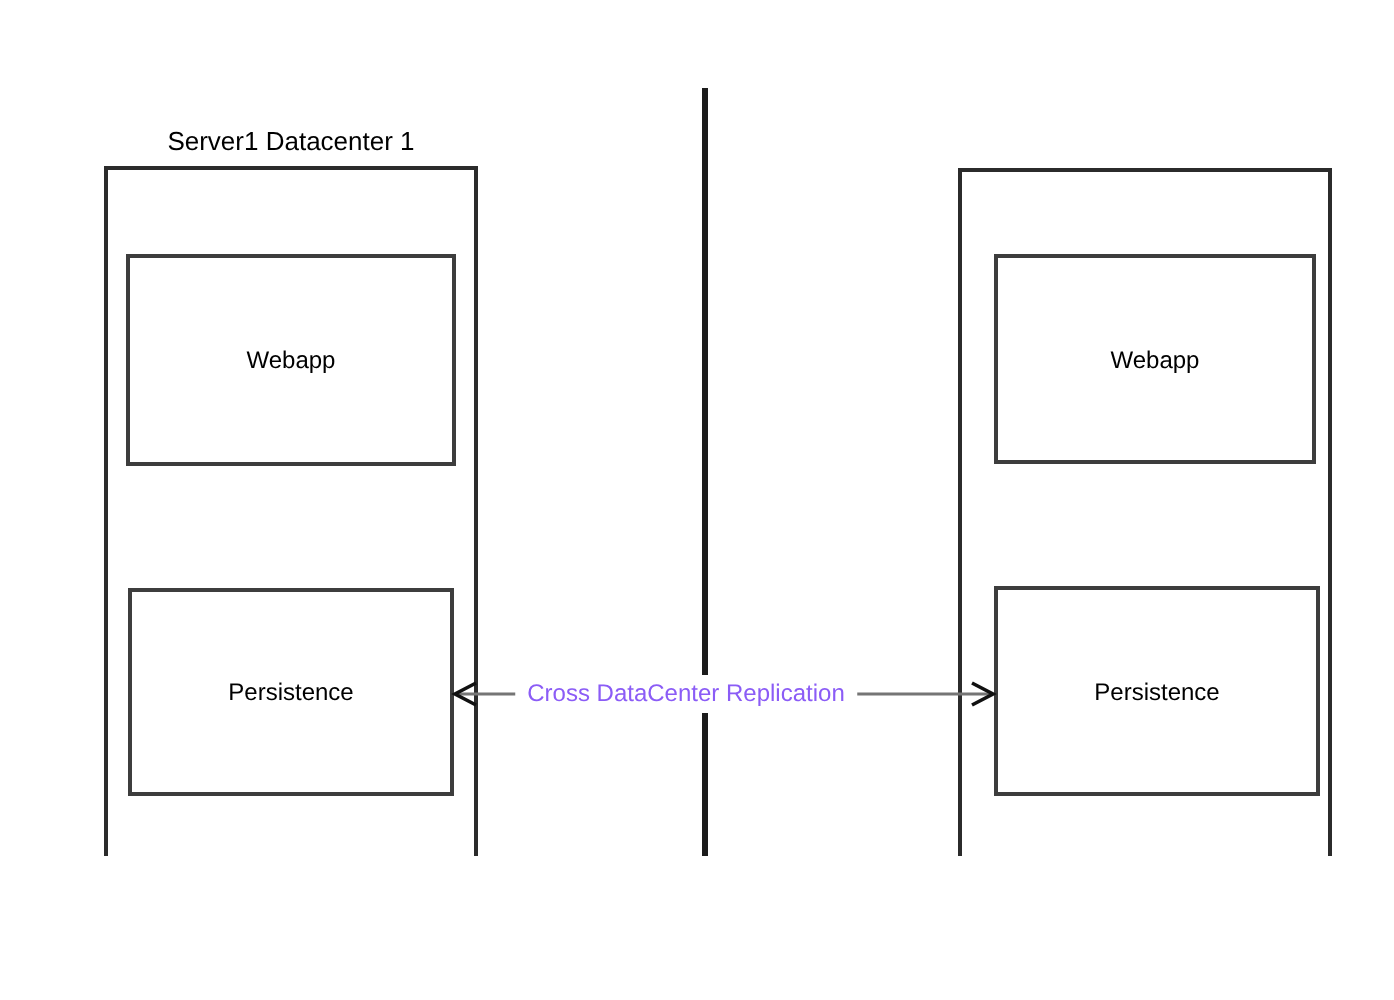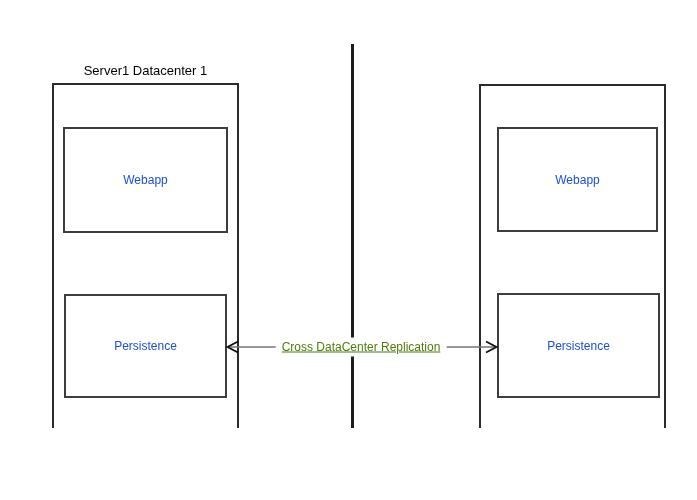--- a/index.html
+++ b/index.html
@@ -46,46 +46,45 @@
   .outer-box.right { left: 479px; top: 84px; width: 187px; height: 359px; }
   .inner-box {
     position: absolute;
     border: 2px solid #3d3d3d;
     background: #ffffff;
     box-sizing: border-box;
     display: flex;
     align-items: center;
     justify-content: center;
     font-size: 12px;
-    color: #1d4ed8;
+    color: #000000;
   }
   .outer-box.left  .webapp      { left: 9px;  top: 42px;  width: 165px; height: 106px; }
   .outer-box.left  .persistence { left: 10px; top: 209px; width: 163px; height: 104px; }
   .outer-box.right .webapp      { left: 16px; top: 41px;  width: 161px; height: 105px; }
   .outer-box.right .persistence { left: 16px; top: 207px; width: 163px; height: 105px; }
   .arrow-layer {
     position: absolute;
     left: 0;
     top: 0;
     width: 697px;
     height: 500px;
     pointer-events: none;
   }
   .connector-label {
     position: absolute;
-    left: 361px;
+    left: 343px;
     top: 347px;
     transform: translate(-50%, -50%);
     background: #ffffff;
     padding: 2px 6px;
     font-size: 12px;
     line-height: 15px;
-    color: #4d7c0f;
+    color: #8b5cf6;
     white-space: nowrap;
-    text-decoration: underline;
   }
 </style>
 </head>
 <body>
 
 <div class="canvas">
 
   <div class="divider"></div>
 
   <div class="dc-title left">Server1 Datacenter 1</div>

